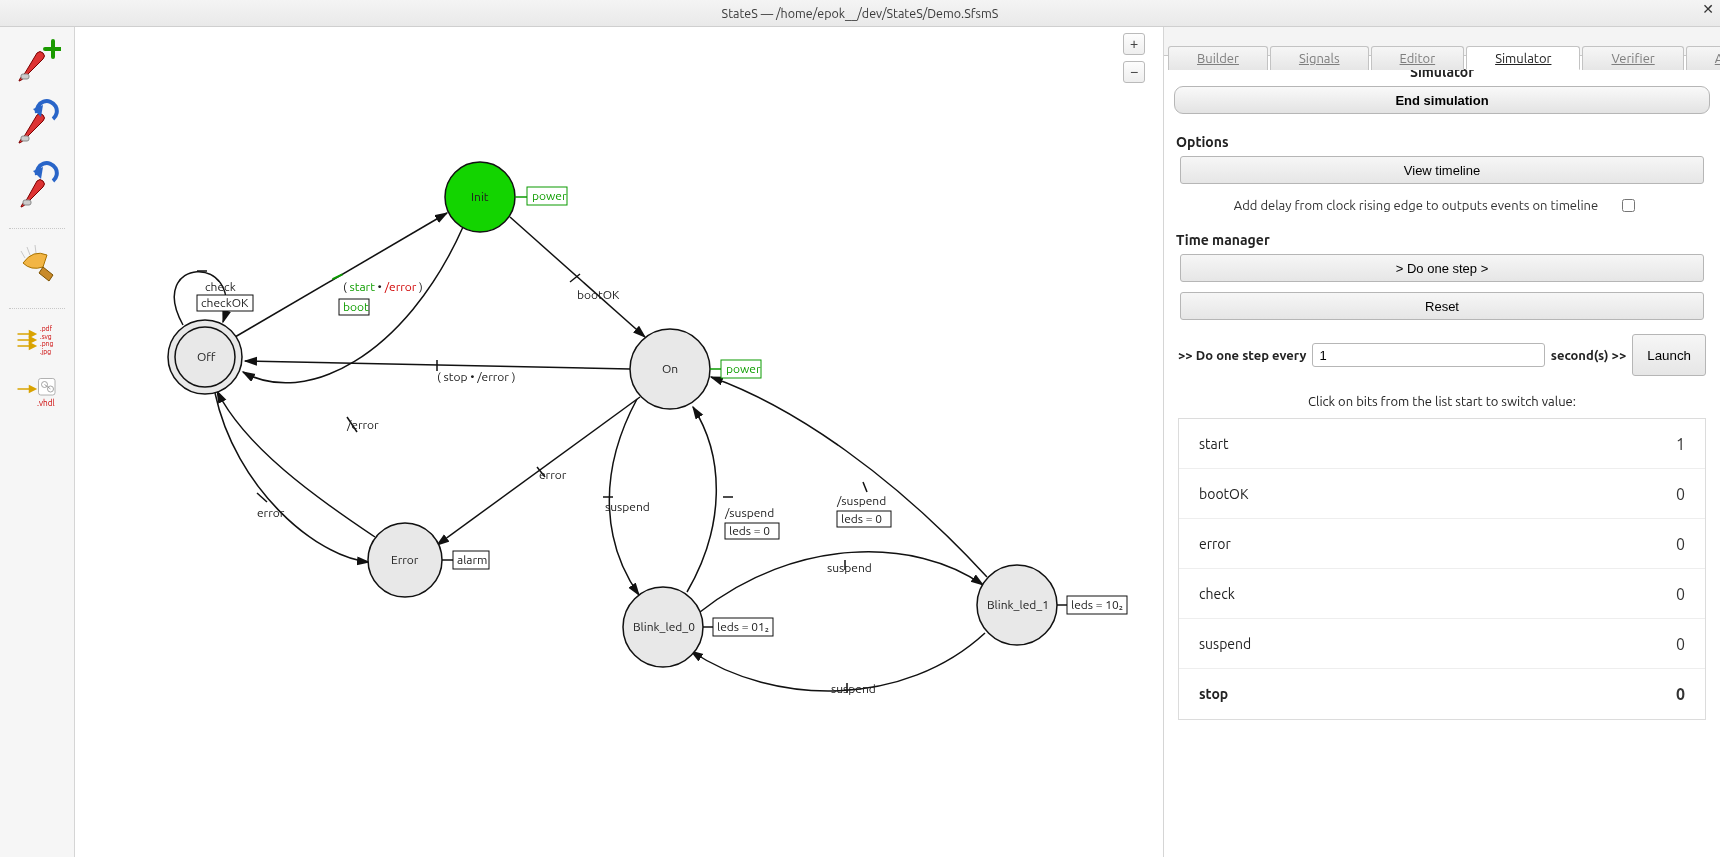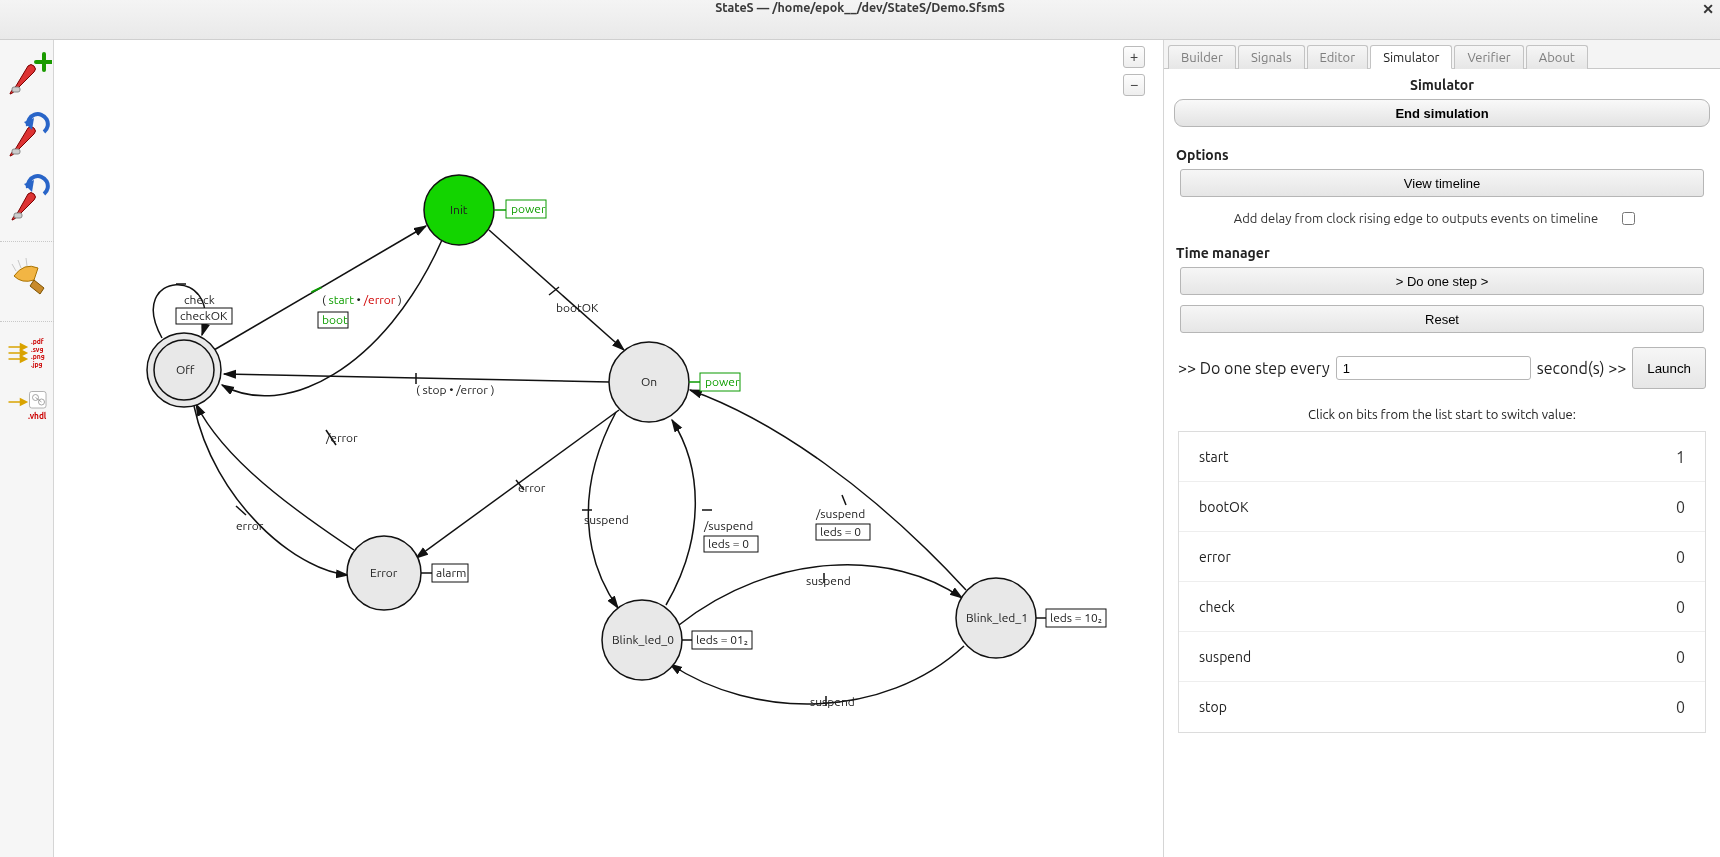--- a/index.html
+++ b/index.html
@@ -9,56 +9,56 @@
     color: #222;
     background: #ececec;
     width: 1720px;
     height: 857px;
     overflow: hidden;
     display: flex;
     flex-direction: column;
   }
   
   .titlebar {
-    height: 40px;
+    height: 27px;
     background: linear-gradient(#f4f4f4,#e9e9e9);
     border-bottom: 1px solid #cfcfcf;
     display: flex;
+    align-items: center;
     justify-content: center;
     position: relative;
-    font-weight: 700;
+    font-weight: 400;
     font-size: 12.5px;
     color: #3a3a3a;
   }
   .titlebar .close {
     position: absolute;
     right: 6px;
     top: 2px;
     font-size: 14px;
     line-height: 14px;
     cursor: pointer;
     color: #333;
   }
   
   .workspace {
     flex: 1;
     display: flex;
     min-height: 0;
   }
   
   .toolbar {
-    width: 54px;
+    width: 75px;
     background: #f6f6f6;
     border-right: 1px solid #d5d5d5;
     display: flex;
     flex-direction: column;
-    align-items: flex-start;
+    align-items: center;
     padding-top: 6px;
     gap: 6px;
-    font-weight: bold;
   }
   .tool {
     width: 56px;
     height: 56px;
     display: flex;
     align-items: center;
     justify-content: center;
     border: 1px solid transparent;
     border-radius: 2px;
     cursor: pointer;
@@ -129,32 +129,33 @@
     flex-direction: column;
     overflow-y: auto;
   }
   .tabs {
     display: flex;
     padding: 4px 4px 0 4px;
     background: #f4f4f4;
     border-bottom: 1px solid #c8c8c8;
   }
   .tab {
-    padding: 4px 12px;
+    padding: 4px 28px;
     border: 1px solid #c3c3c3;
     border-bottom: none;
     background: linear-gradient(#f6f6f6,#e6e6e6);
     margin-right: 2px;
     border-top-left-radius: 3px;
     border-top-right-radius: 3px;
     color: #7e7e7e;
     cursor: pointer;
     font-size: 13px;
     position: relative;
-    top: 1px;
+    top: 15px;
+    text-decoration: underline;
   }
   .tab.active {
     background: #fff;
     color: #222;
     border-bottom: 1px solid #fff;
   }
   .section-title {
     text-align: center;
     font-weight: 700;
     padding: 8px 0 6px;
@@ -194,21 +195,21 @@
     justify-content: center;
     gap: 24px;
     color: #333;
   }
   .steprow {
     display: flex;
     align-items: center;
     gap: 6px;
     padding: 4px 14px 12px 14px;
   }
-  .steprow span { font-size: 16px; }
+  .steprow span { font-size: 13px; font-weight: bold; }
   .steprow input[type=text] {
     flex: 1;
     height: 24px;
     border: 1px solid #b6b6b6;
     border-radius: 3px;
     padding: 0 6px;
     font-size: 13px;
   }
   .steprow button {
     height: 42px;
@@ -228,21 +229,21 @@
     border: 1px solid #dcdcdc;
   }
   .inputs-row {
     display: flex;
     align-items: center;
     height: 50px;
     border-bottom: 1px solid #eee;
     padding: 0 20px;
     cursor: pointer;
   }
-  .inputs-row:last-child { border-bottom: none; }
+  .inputs-row:last-child { border-bottom: none; font-weight: bold; }
   .inputs-row .name { flex: 1; font-size: 14px; }
   .inputs-row .val  { font-size: 16px; color: #333; width: 30px; text-align: right; }
 </style>
 </head>
 <body>
 
 <div class="titlebar">
   <span>StateS — /home/epok__/dev/StateS/Demo.SfsmS</span>
   <span class="close">✕</span>
 </div>

